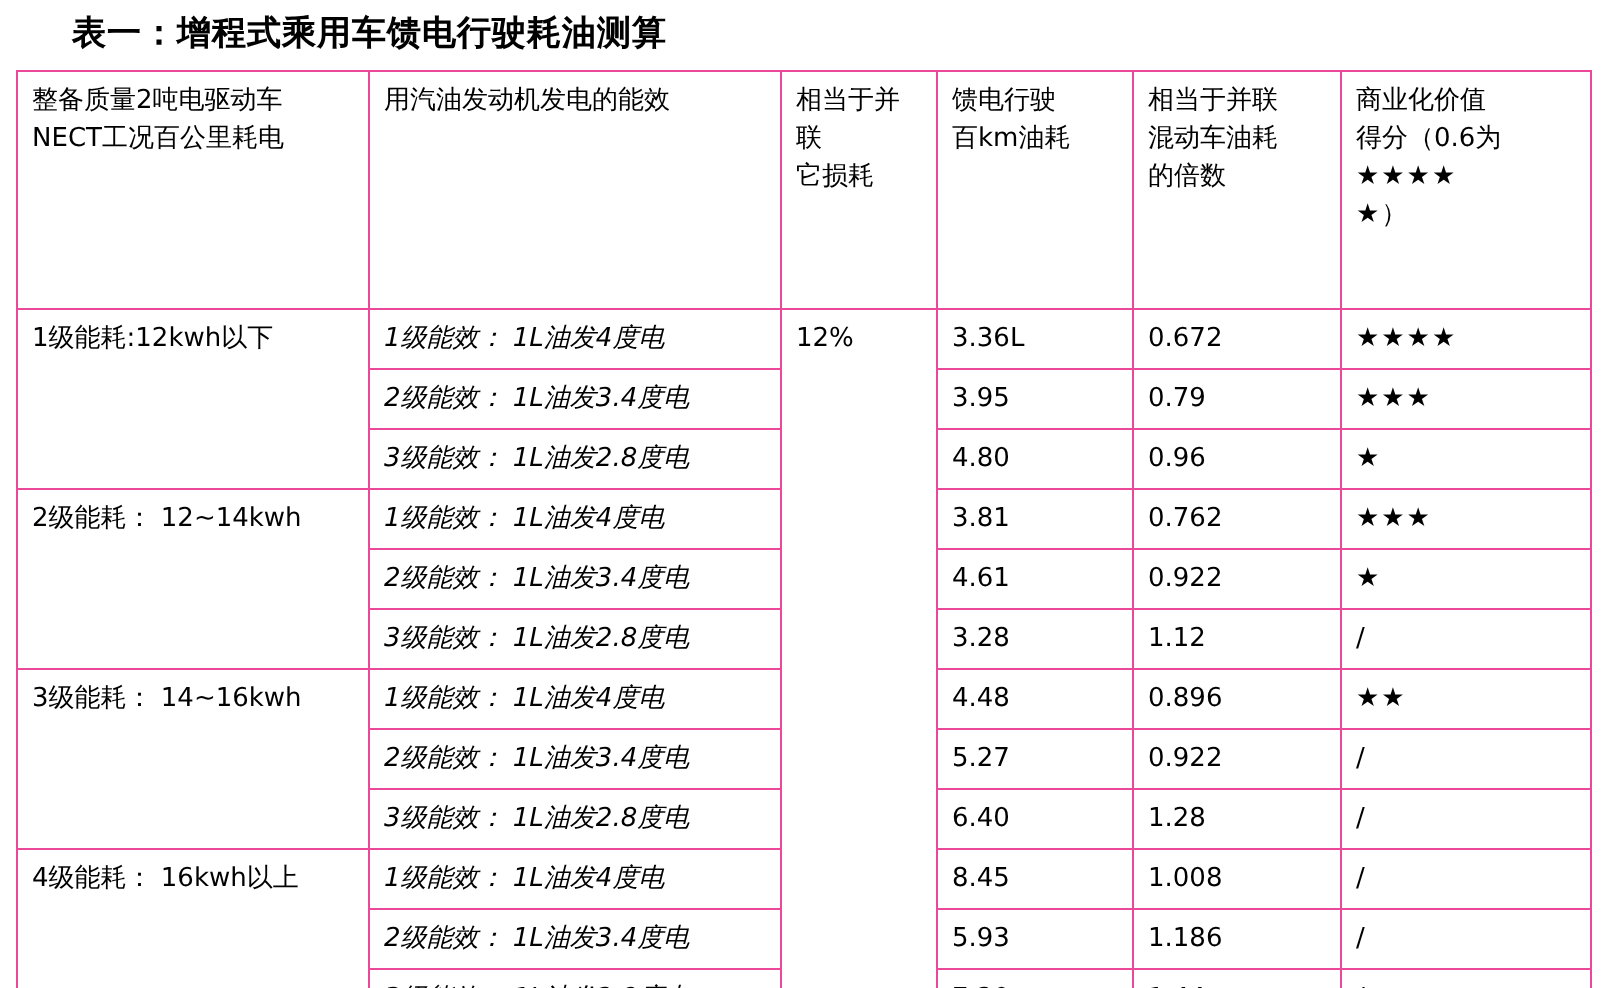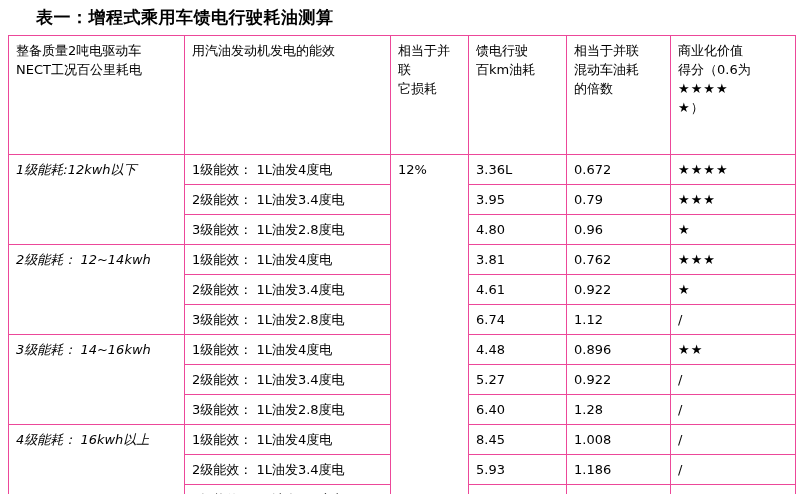--- a/index.html
+++ b/index.html
@@ -53,24 +53,24 @@
 
   thead td {
     vertical-align: top;
     height: 108px;
   }
   .hdr-line { display: block; }
   .stars { letter-spacing: 1px; }
   .grp-cell {
     vertical-align: top;
     padding-top: 7px;
-    font-style: italic;
   }
   .eff-cell {
     white-space: nowrap;
+    font-style: italic;
   }
   .loss-cell {
     vertical-align: top;
   }
 </style>
 </head>
 <body>
 
 <div class="page">
 
@@ -146,21 +146,21 @@
         <td class="stars">★★★</td>
       </tr>
       <tr>
         <td class="eff-cell">2级能效： 1L油发3.4度电</td>
         <td>4.61</td>
         <td>0.922</td>
         <td class="stars">★</td>
       </tr>
       <tr>
         <td class="eff-cell">3级能效： 1L油发2.8度电</td>
-        <td>6.74</td>
+        <td>3.28</td>
         <td>1.12</td>
         <td class="stars">/</td>
       </tr>
 
       <tr>
         <td class="grp-cell" rowspan="3">3级能耗： 14~16kwh</td>
         <td class="eff-cell">1级能效： 1L油发4度电</td>
         <td>4.48</td>
         <td>0.896</td>
         <td class="stars">★★</td>

